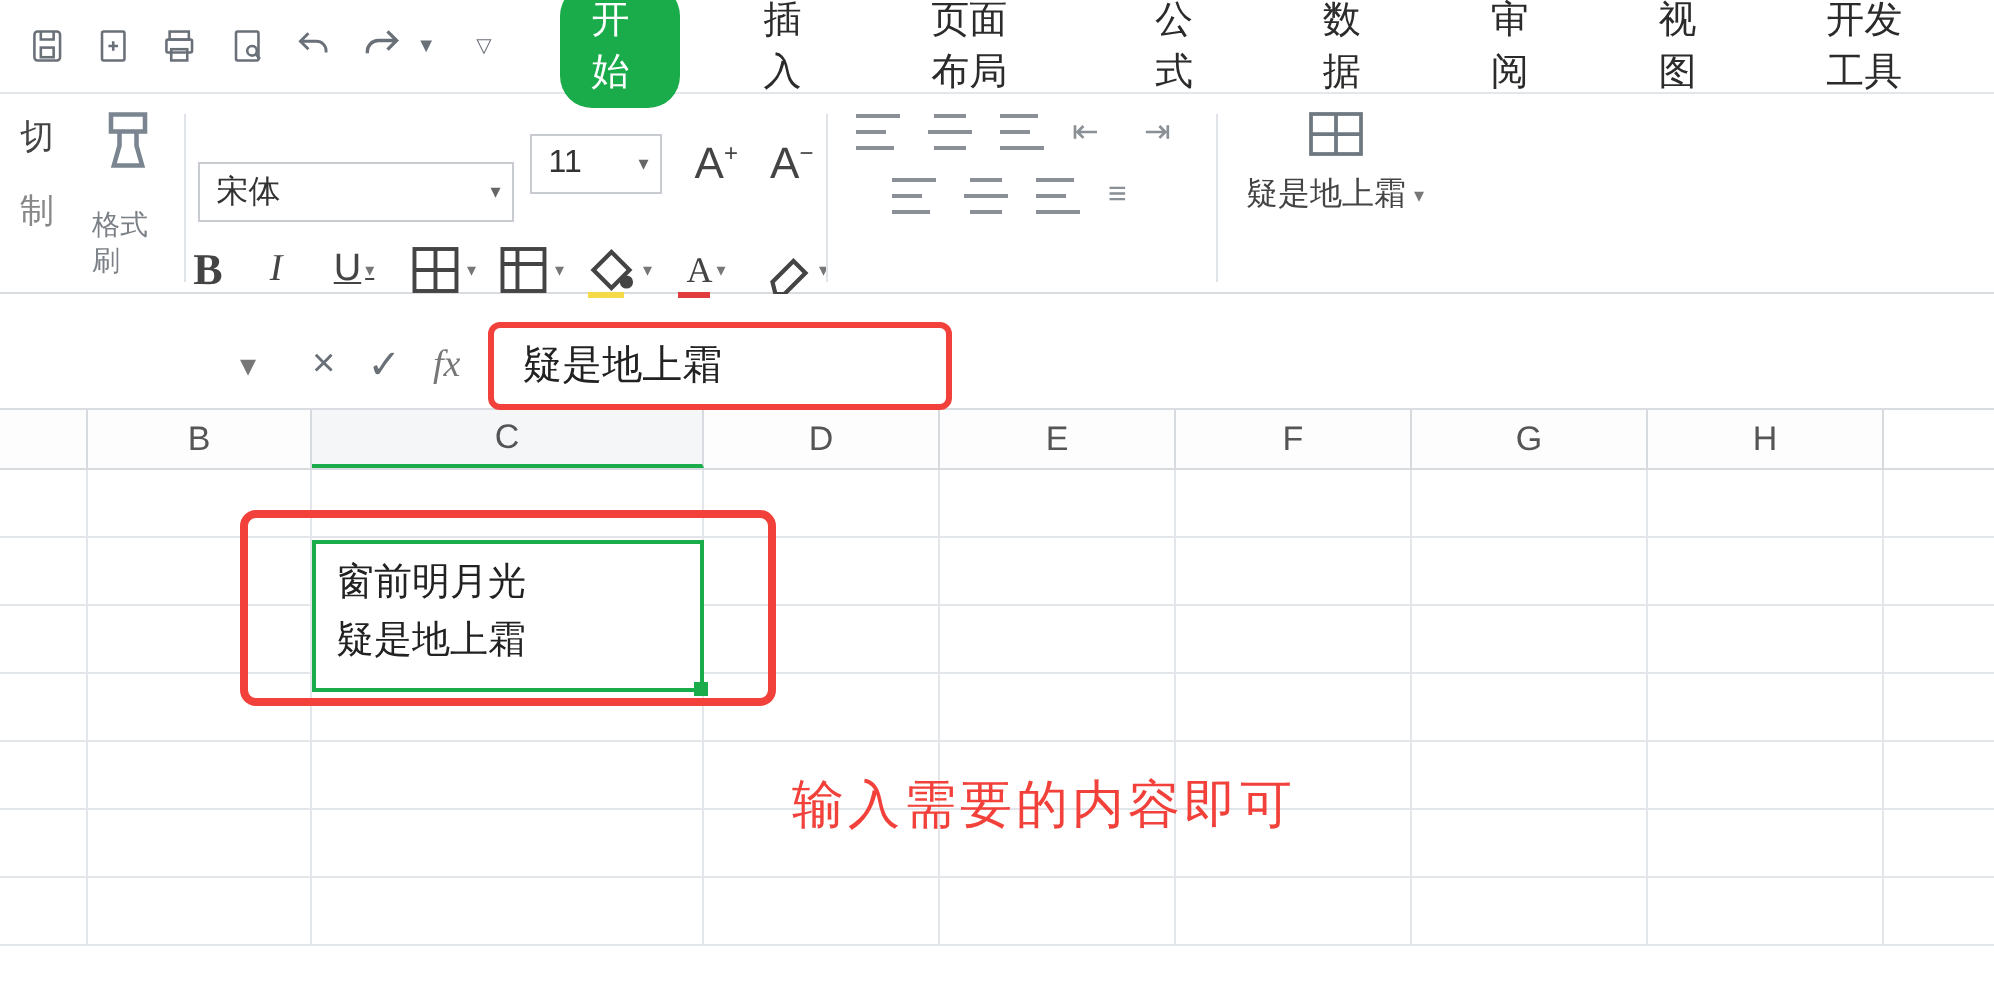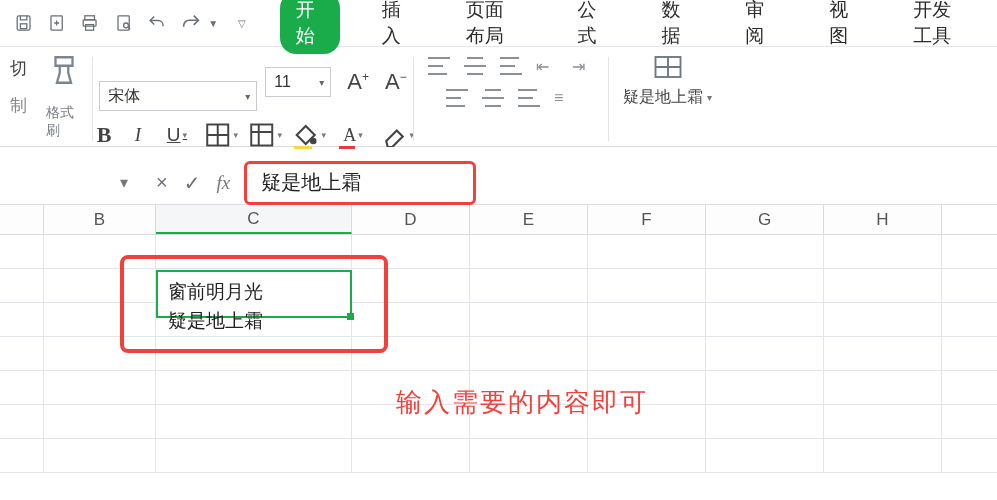--- a/index.html
+++ b/index.html
@@ -76,21 +76,21 @@
   .grid { position:relative; }
   .col-headers { display:flex; height:30px; border-bottom:1.5px solid #d7dbdf; }
   .col-h { border-right:1px solid #d7dbdf; display:flex; align-items:center; justify-content:center; font-size:17px; color:#555; background:#fdfdfe; }
   .col-h.selected { border-bottom:2px solid #1aac4b; background:#f4f6f7; }
   .cw0{width:44px} .cw1{width:112px} .cw2{width:196px} .cw3{width:118px} .cw4{width:118px} .cw5{width:118px} .cw6{width:118px} .cw7{width:118px}
   .rows { }
   .row { display:flex; height:34px; border-bottom:1px solid #e2e5e9; }
   .row .cell { border-right:1px solid #e2e5e9; }
 
   
-  .edit-cell { position:absolute; left:156px; top:65px; width:196px; height:48px; border:2.5px solid #1aac4b; background:#fff; padding:6px 10px; font-size:19px; color:#222; line-height:1.5; z-index:3; }
+  .edit-cell { position:absolute; left:156px; top:65px; width:196px; height:76px; border:2.5px solid #1aac4b; background:#fff; padding:6px 10px; font-size:19px; color:#222; line-height:1.5; z-index:3; }
   .edit-cell .handle { position:absolute; right:-4px; bottom:-4px; width:7px; height:7px; background:#1aac4b; }
   .red-box-cell { position:absolute; left:120px; top:50px; width:268px; height:98px; border:4px solid #f2413a; border-radius:8px; z-index:2; pointer-events:none; }
 
   .annotation { position:absolute; left:396px; top:180px; font-size:26px; color:#f2413a; letter-spacing:2px; }
 
   svg { width:100%; height:100%; }
 </style>
 </head>
 <body>
 

